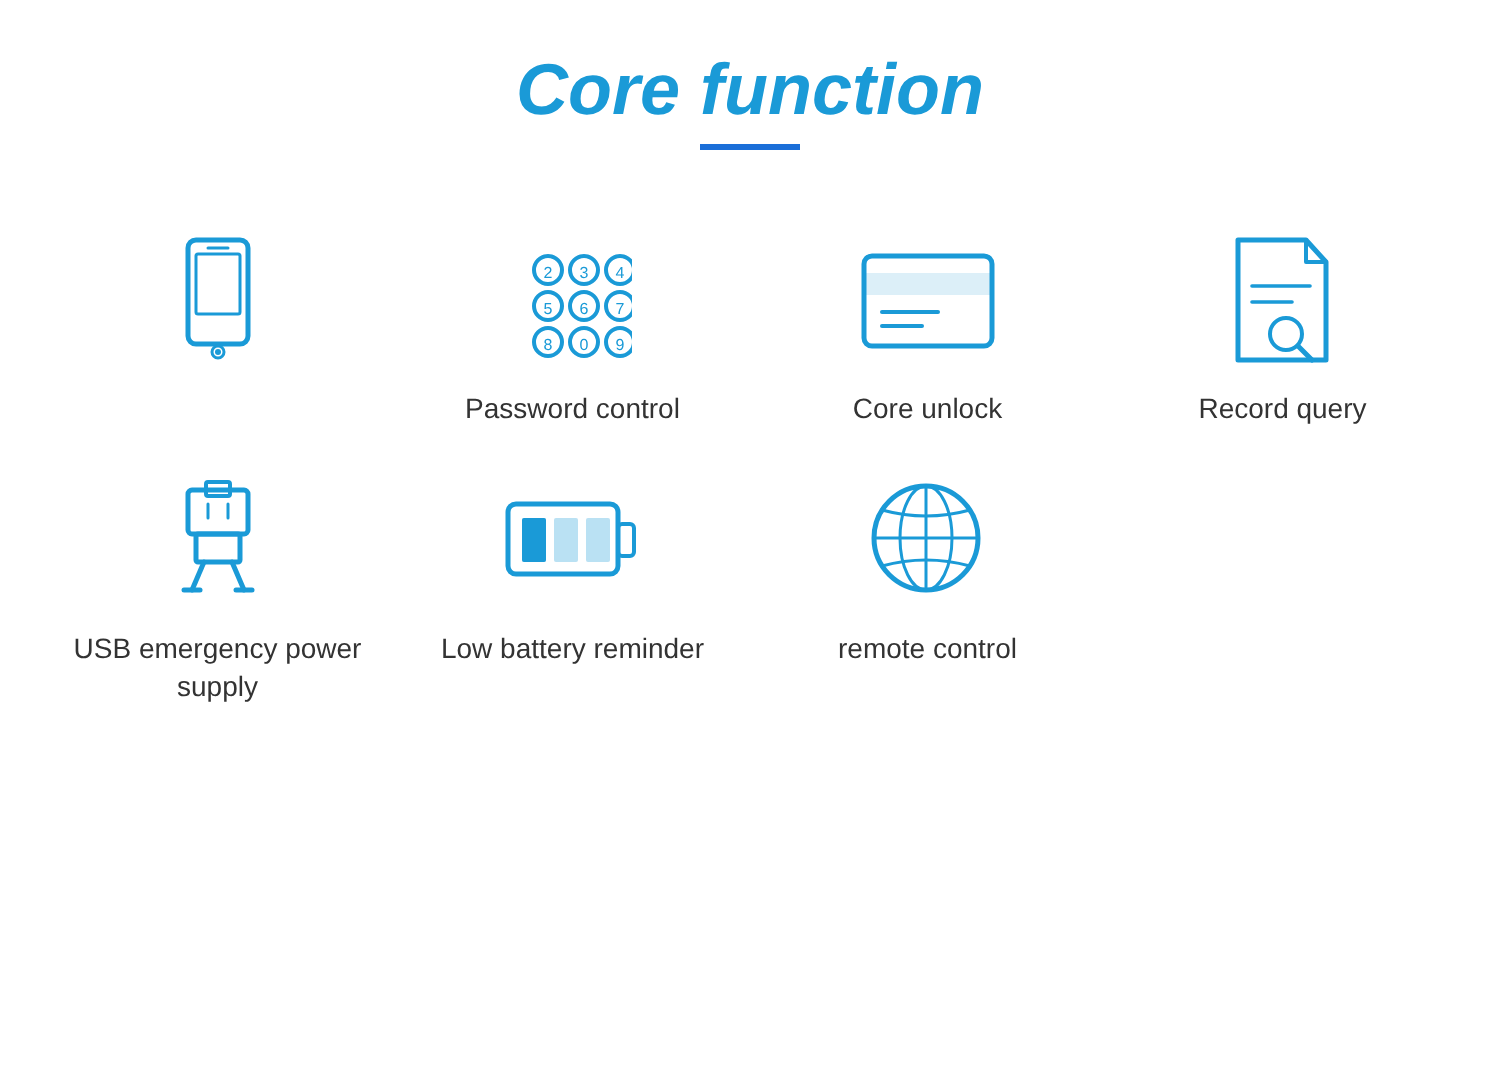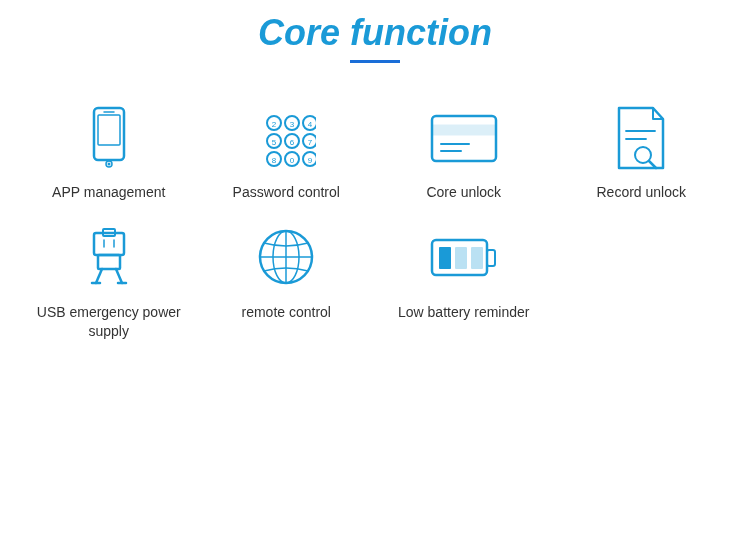--- a/index.html
+++ b/index.html
@@ -10,21 +10,21 @@
       font-family: Arial, sans-serif;
       overflow: hidden;
     }
 
     .page {
       width: 750px;
       height: 412px;
       display: flex;
       flex-direction: column;
       align-items: center;
-      padding-top: 12px;
+      padding-top: 24px;
     }
 
     .title {
       font-size: 36px;
       font-weight: bold;
       font-style: italic;
       color: #1a9ad7;
       text-align: center;
       margin-bottom: 6px;
     }
@@ -89,21 +89,20 @@
           <rect x="10" y="5" width="30" height="52" rx="4" ry="4" stroke="#1a9ad7" stroke-width="2.5"></rect>
 
           <rect x="14" y="12" width="22" height="30" rx="1" stroke="#1a9ad7" stroke-width="1.5"></rect>
 
           <line x1="25" y1="61" x2="25" y2="61" stroke="#1a9ad7" stroke-width="3" stroke-linecap="round"></line>
           <circle cx="25" cy="61" r="3" stroke="#1a9ad7" stroke-width="1.5"></circle>
 
           <line x1="20" y1="9" x2="30" y2="9" stroke="#1a9ad7" stroke-width="1.5" stroke-linecap="round"></line>
         </svg>
       </div>
-      <span class="feature-label">APP management</span>
     </div>
 
     <div class="feature-item">
       <div class="icon-container">
         <svg width="60" height="70" viewBox="0 0 60 70" stroke-linecap="round" stroke-linejoin="round">
 
           <circle cx="18" cy="20" r="7" stroke="#1a9ad7" stroke-width="2"></circle>
           <circle cx="36" cy="20" r="7" stroke="#1a9ad7" stroke-width="2"></circle>
           <circle cx="54" cy="20" r="7" stroke="#1a9ad7" stroke-width="2"></circle>
           <circle cx="18" cy="38" r="7" stroke="#1a9ad7" stroke-width="2"></circle>
@@ -150,21 +149,21 @@
 
           <path d="M42 5 L42 16 L52 16" stroke="#1a9ad7" stroke-width="2"></path>
 
           <line x1="15" y1="28" x2="44" y2="28" stroke="#1a9ad7" stroke-width="1.8" stroke-linecap="round"></line>
           <line x1="15" y1="36" x2="35" y2="36" stroke="#1a9ad7" stroke-width="1.8" stroke-linecap="round"></line>
 
           <circle cx="32" cy="52" r="8" stroke="#1a9ad7" stroke-width="2"></circle>
           <line x1="38" y1="58" x2="45" y2="65" stroke="#1a9ad7" stroke-width="2.5" stroke-linecap="round"></line>
         </svg>
       </div>
-      <span class="feature-label">Record unlock</span>
+      <span class="feature-label">Record query</span>
     </div>
 
 
     <div class="feature-item">
       <div class="icon-container">
         <svg width="65" height="65" viewBox="0 0 65 65" stroke-linecap="round" stroke-linejoin="round">
 
           <rect x="18" y="8" width="30" height="22" rx="2" stroke="#1a9ad7" stroke-width="2.5"></rect>
 
           <rect x="27" y="4" width="12" height="7" rx="1" stroke="#1a9ad7" stroke-width="2"></rect>
@@ -175,54 +174,54 @@
           <line x1="40" y1="44" x2="46" y2="58" stroke="#1a9ad7" stroke-width="2.5" stroke-linecap="round"></line>
 
           <line x1="16" y1="58" x2="24" y2="58" stroke="#1a9ad7" stroke-width="2.5" stroke-linecap="round"></line>
           <line x1="42" y1="58" x2="50" y2="58" stroke="#1a9ad7" stroke-width="2.5" stroke-linecap="round"></line>
 
           <line x1="28" y1="15" x2="28" y2="22" stroke="#1a9ad7" stroke-width="1.5"></line>
           <line x1="38" y1="15" x2="38" y2="22" stroke="#1a9ad7" stroke-width="1.5"></line>
         </svg>
       </div>
       <span class="feature-label">USB emergency power supply</span>
-    </div>
-
-    <div class="feature-item">
-      <div class="icon-container">
-        <svg width="65" height="65" viewBox="0 0 65 65" stroke-linecap="round" stroke-linejoin="round">
-
-          <circle cx="32" cy="32" r="26" stroke="#1a9ad7" stroke-width="2.5"></circle>
-
-          <line x1="32" y1="6" x2="32" y2="58" stroke="#1a9ad7" stroke-width="1.5"></line>
-
-          <line x1="6" y1="32" x2="58" y2="32" stroke="#1a9ad7" stroke-width="1.5"></line>
-
-          <ellipse cx="32" cy="32" rx="13" ry="26" stroke="#1a9ad7" stroke-width="1.5"></ellipse>
-
-          <path d="M10 18 Q32 24 54 18" stroke="#1a9ad7" stroke-width="1.5" fill="none"></path>
-
-          <path d="M10 46 Q32 40 54 46" stroke="#1a9ad7" stroke-width="1.5" fill="none"></path>
-        </svg>
-      </div>
-      <span class="feature-label">remote control</span>
     </div>
 
     <div class="feature-item">
       <div class="icon-container">
         <svg width="70" height="55" viewBox="0 0 70 55" stroke-linecap="round" stroke-linejoin="round">
 
           <rect x="3" y="10" width="55" height="35" rx="4" ry="4" stroke="#1a9ad7" stroke-width="2.5"></rect>
 
           <rect x="58" y="20" width="8" height="16" rx="2" stroke="#1a9ad7" stroke-width="2"></rect>
 
           <rect x="10" y="17" width="12" height="22" rx="1" fill="#1a9ad7" opacity="0.3" stroke="none"></rect>
           <rect x="26" y="17" width="12" height="22" rx="1" fill="#1a9ad7" opacity="0.3" stroke="none"></rect>
           <rect x="42" y="17" width="12" height="22" rx="1" fill="#1a9ad7" opacity="0.3" stroke="none"></rect>
 
           <rect x="10" y="17" width="12" height="22" rx="1" fill="#1a9ad7" stroke="none"></rect>
         </svg>
       </div>
       <span class="feature-label">Low battery reminder</span>
     </div>
 
+    <div class="feature-item">
+      <div class="icon-container">
+        <svg width="65" height="65" viewBox="0 0 65 65" stroke-linecap="round" stroke-linejoin="round">
+
+          <circle cx="32" cy="32" r="26" stroke="#1a9ad7" stroke-width="2.5"></circle>
+
+          <line x1="32" y1="6" x2="32" y2="58" stroke="#1a9ad7" stroke-width="1.5"></line>
+
+          <line x1="6" y1="32" x2="58" y2="32" stroke="#1a9ad7" stroke-width="1.5"></line>
+
+          <ellipse cx="32" cy="32" rx="13" ry="26" stroke="#1a9ad7" stroke-width="1.5"></ellipse>
+
+          <path d="M10 18 Q32 24 54 18" stroke="#1a9ad7" stroke-width="1.5" fill="none"></path>
+
+          <path d="M10 46 Q32 40 54 46" stroke="#1a9ad7" stroke-width="1.5" fill="none"></path>
+        </svg>
+      </div>
+      <span class="feature-label">remote control</span>
+    </div>
+
   </div>
 </div>
 
 </body></html>

